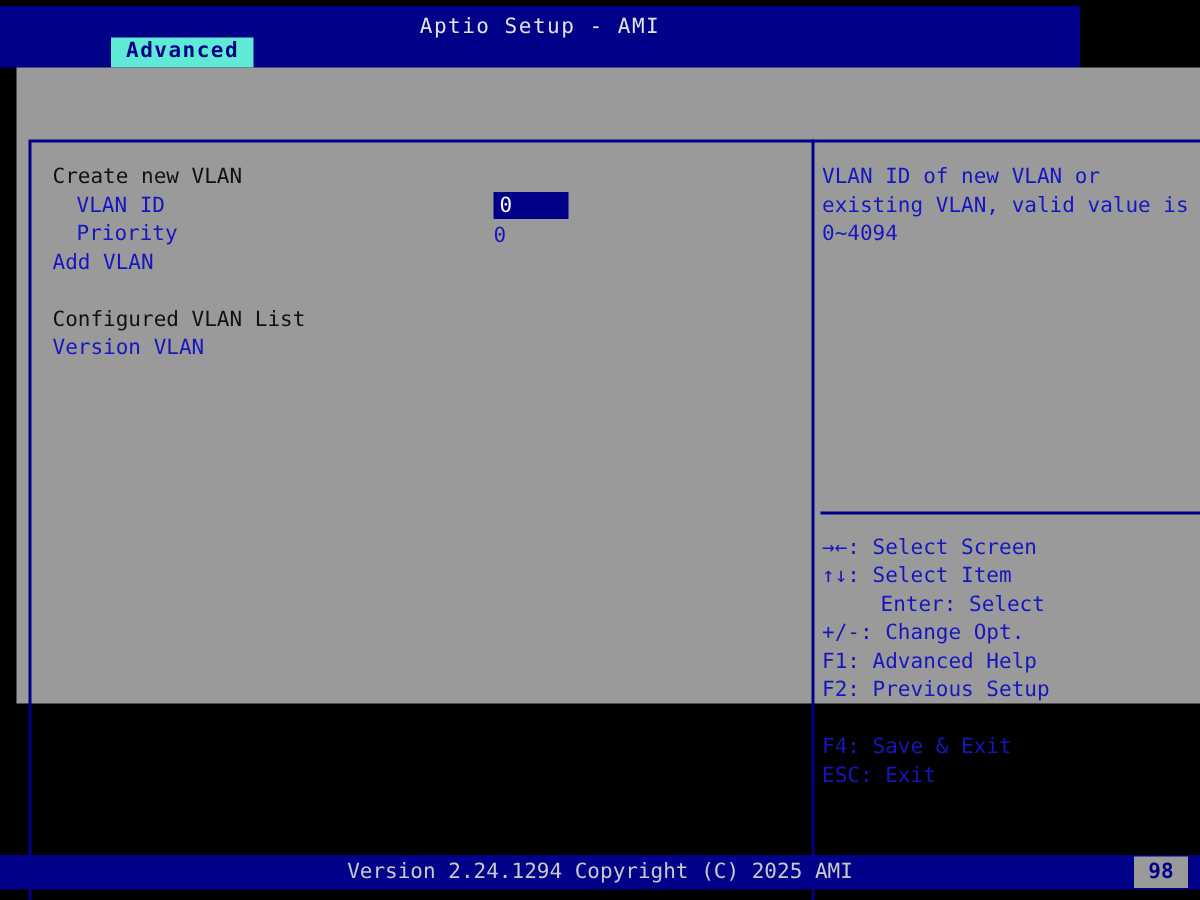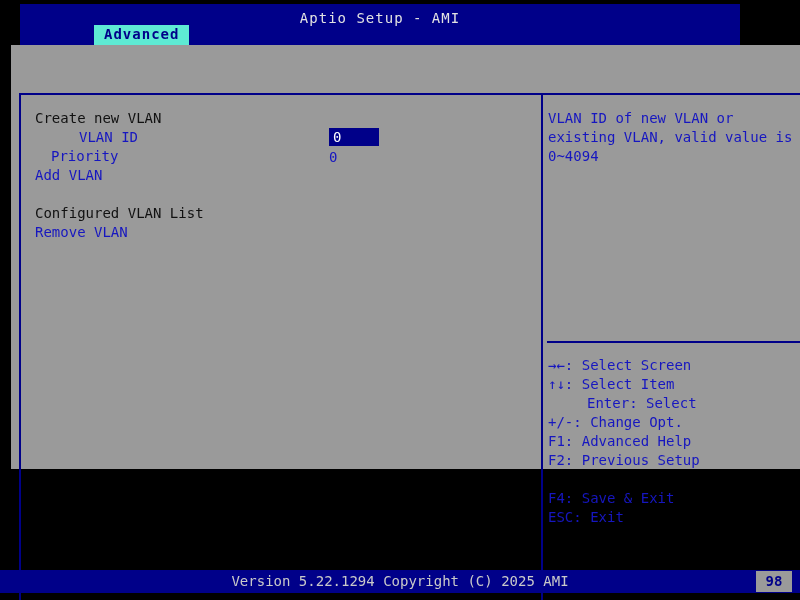--- a/index.html
+++ b/index.html
@@ -15,21 +15,20 @@
     height: 600px;
     background: #000000;
     overflow: hidden;
   }
   
   #header {
     position: absolute;
     left: 0; top: 4px;
     width: 720px; height: 41px;
     background: #000089;
-    margin-left: 20px;
   }
   #header-title {
     position: absolute;
     top: 6px; left: 0;
     width: 100%;
     text-align: center;
     color: #e2e2e2;
     letter-spacing: 1px;
   }
   #tab-advanced {
@@ -113,45 +112,45 @@
   </div>
 
   <div id="body">
 
     <div id="main-frame"></div>
     <div id="v-divider"></div>
     <div id="help-divider"></div>
 
     <div class="row t-black" style="left:24px; top:64px;">Create new VLAN</div>
 
-    <div class="row t-blue" style="left:40px; top:83px;margin-left:28px;">VLAN ID</div>
+    <div class="row t-blue" style="left:40px; top:83px;">VLAN ID</div>
     <div class="value-cell value-selected" style="left:318px; top:83px;">0</div>
 
     <div class="row t-blue" style="left:40px; top:102px;">Priority</div>
     <div class="value-cell t-blue" style="left:314px; top:103px;">0</div>
 
     <div class="row t-blue" style="left:24px; top:121px;">Add VLAN</div>
 
     <div class="row t-black" style="left:24px; top:159px;">Configured VLAN List</div>
 
-    <div class="row t-blue" style="left:24px; top:178px;">Remove VLAN</div>
+    <div class="row t-blue" style="left:24px; top:178px;">Version VLAN</div>
 
     <div class="row t-blue" style="left:537px; top:64px;">VLAN ID of new VLAN or</div>
     <div class="row t-blue" style="left:537px; top:83px;">existing VLAN, valid value is</div>
     <div class="row t-blue" style="left:537px; top:102px;">0~4094</div>
 
     <div class="row t-blue" style="left:537px; top:311px;">→←: Select Screen</div>
     <div class="row t-blue" style="left:537px; top:330px;">↑↓: Select Item</div>
     <div class="row t-blue" style="left:537px; top:349px;margin-left:39px;">Enter: Select</div>
     <div class="row t-blue" style="left:537px; top:368px;">+/-: Change Opt.</div>
     <div class="row t-blue" style="left:537px; top:387px;">F1: Advanced Help</div>
     <div class="row t-blue" style="left:537px; top:406px;">F2: Previous Setup</div>
     <div class="row t-blue" style="left:537px; top:444px;">F4: Save &amp; Exit</div>
     <div class="row t-blue" style="left:537px; top:463px;">ESC: Exit</div>
 
   </div>
 
   <div id="footer-bar">
-    <div id="footer-version">Version 5.22.1294 Copyright (C) 2025 AMI</div>
+    <div id="footer-version">Version 2.24.1294 Copyright (C) 2025 AMI</div>
     <div id="footer-code">98</div>
   </div>
 
 </div>
 
 </body></html>

